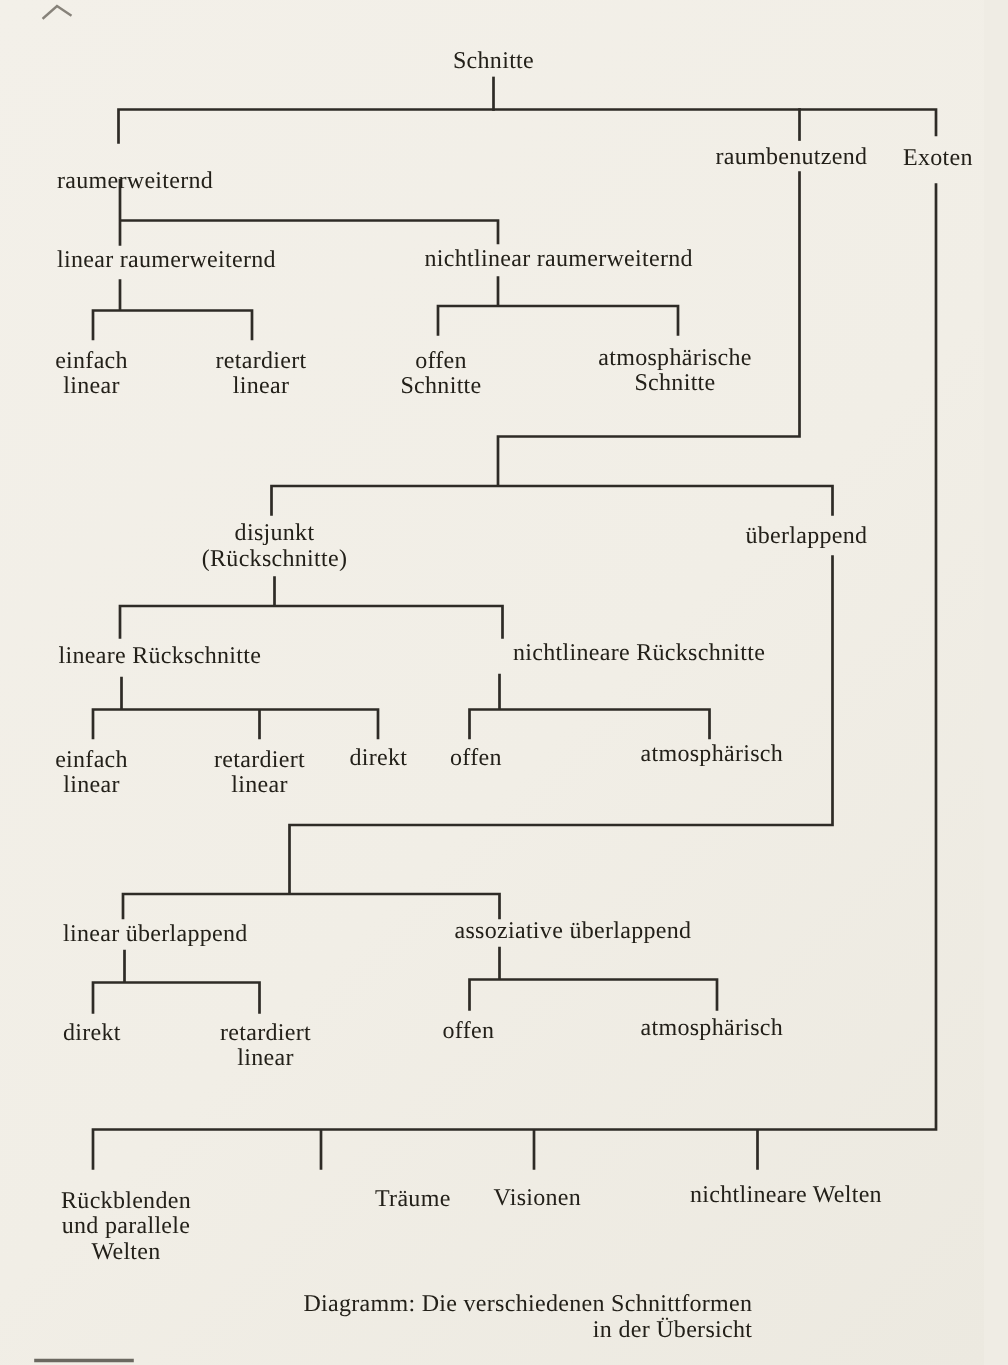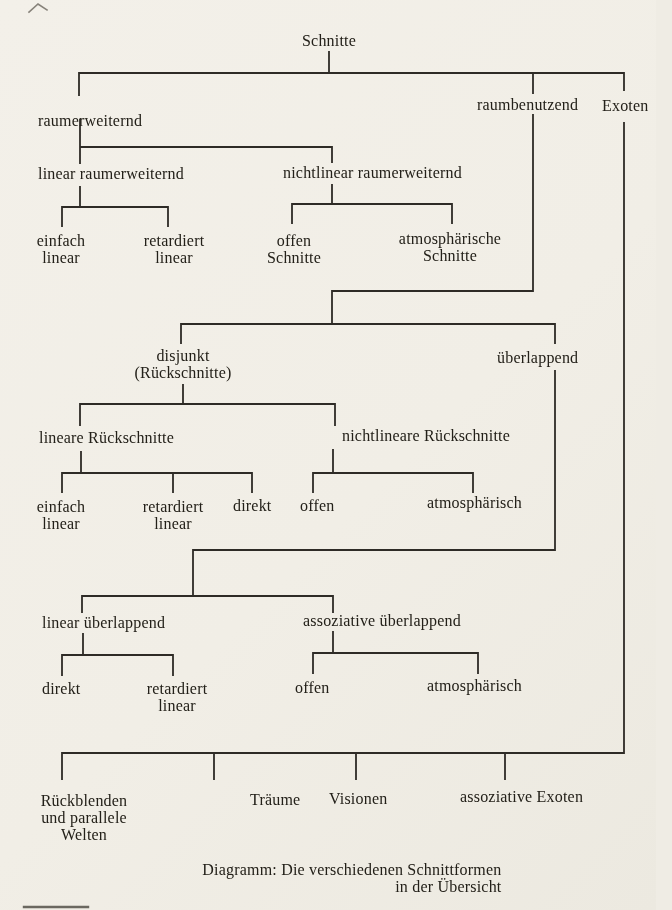--- a/index.html
+++ b/index.html
@@ -103,17 +103,17 @@
   <div class="node center" style="left:177px;top:680px;">retardiert
 linear</div>
   <div class="node" style="left:295px;top:679px;">offen</div>
   <div class="node" style="left:427px;top:677px;">atmosphärisch</div>
 
   <div class="node center" style="left:84px;top:792px;">Rückblenden
 und parallele
 Welten</div>
   <div class="node" style="left:206px;top:791px;margin-left:44px;">Träume</div>
   <div class="node" style="left:329px;top:790px;">Visionen</div>
-  <div class="node" style="left:460px;top:788px;">assoziative Exoten</div>
+  <div class="node" style="left:460px;top:788px;">nichtlineare Welten</div>
 
   <div class="node center caption" style="left:347px;top:861px;">Diagramm: Die verschiedenen Schnittformen in der Übersicht</div>
 
 </div>
 
 </body></html>

